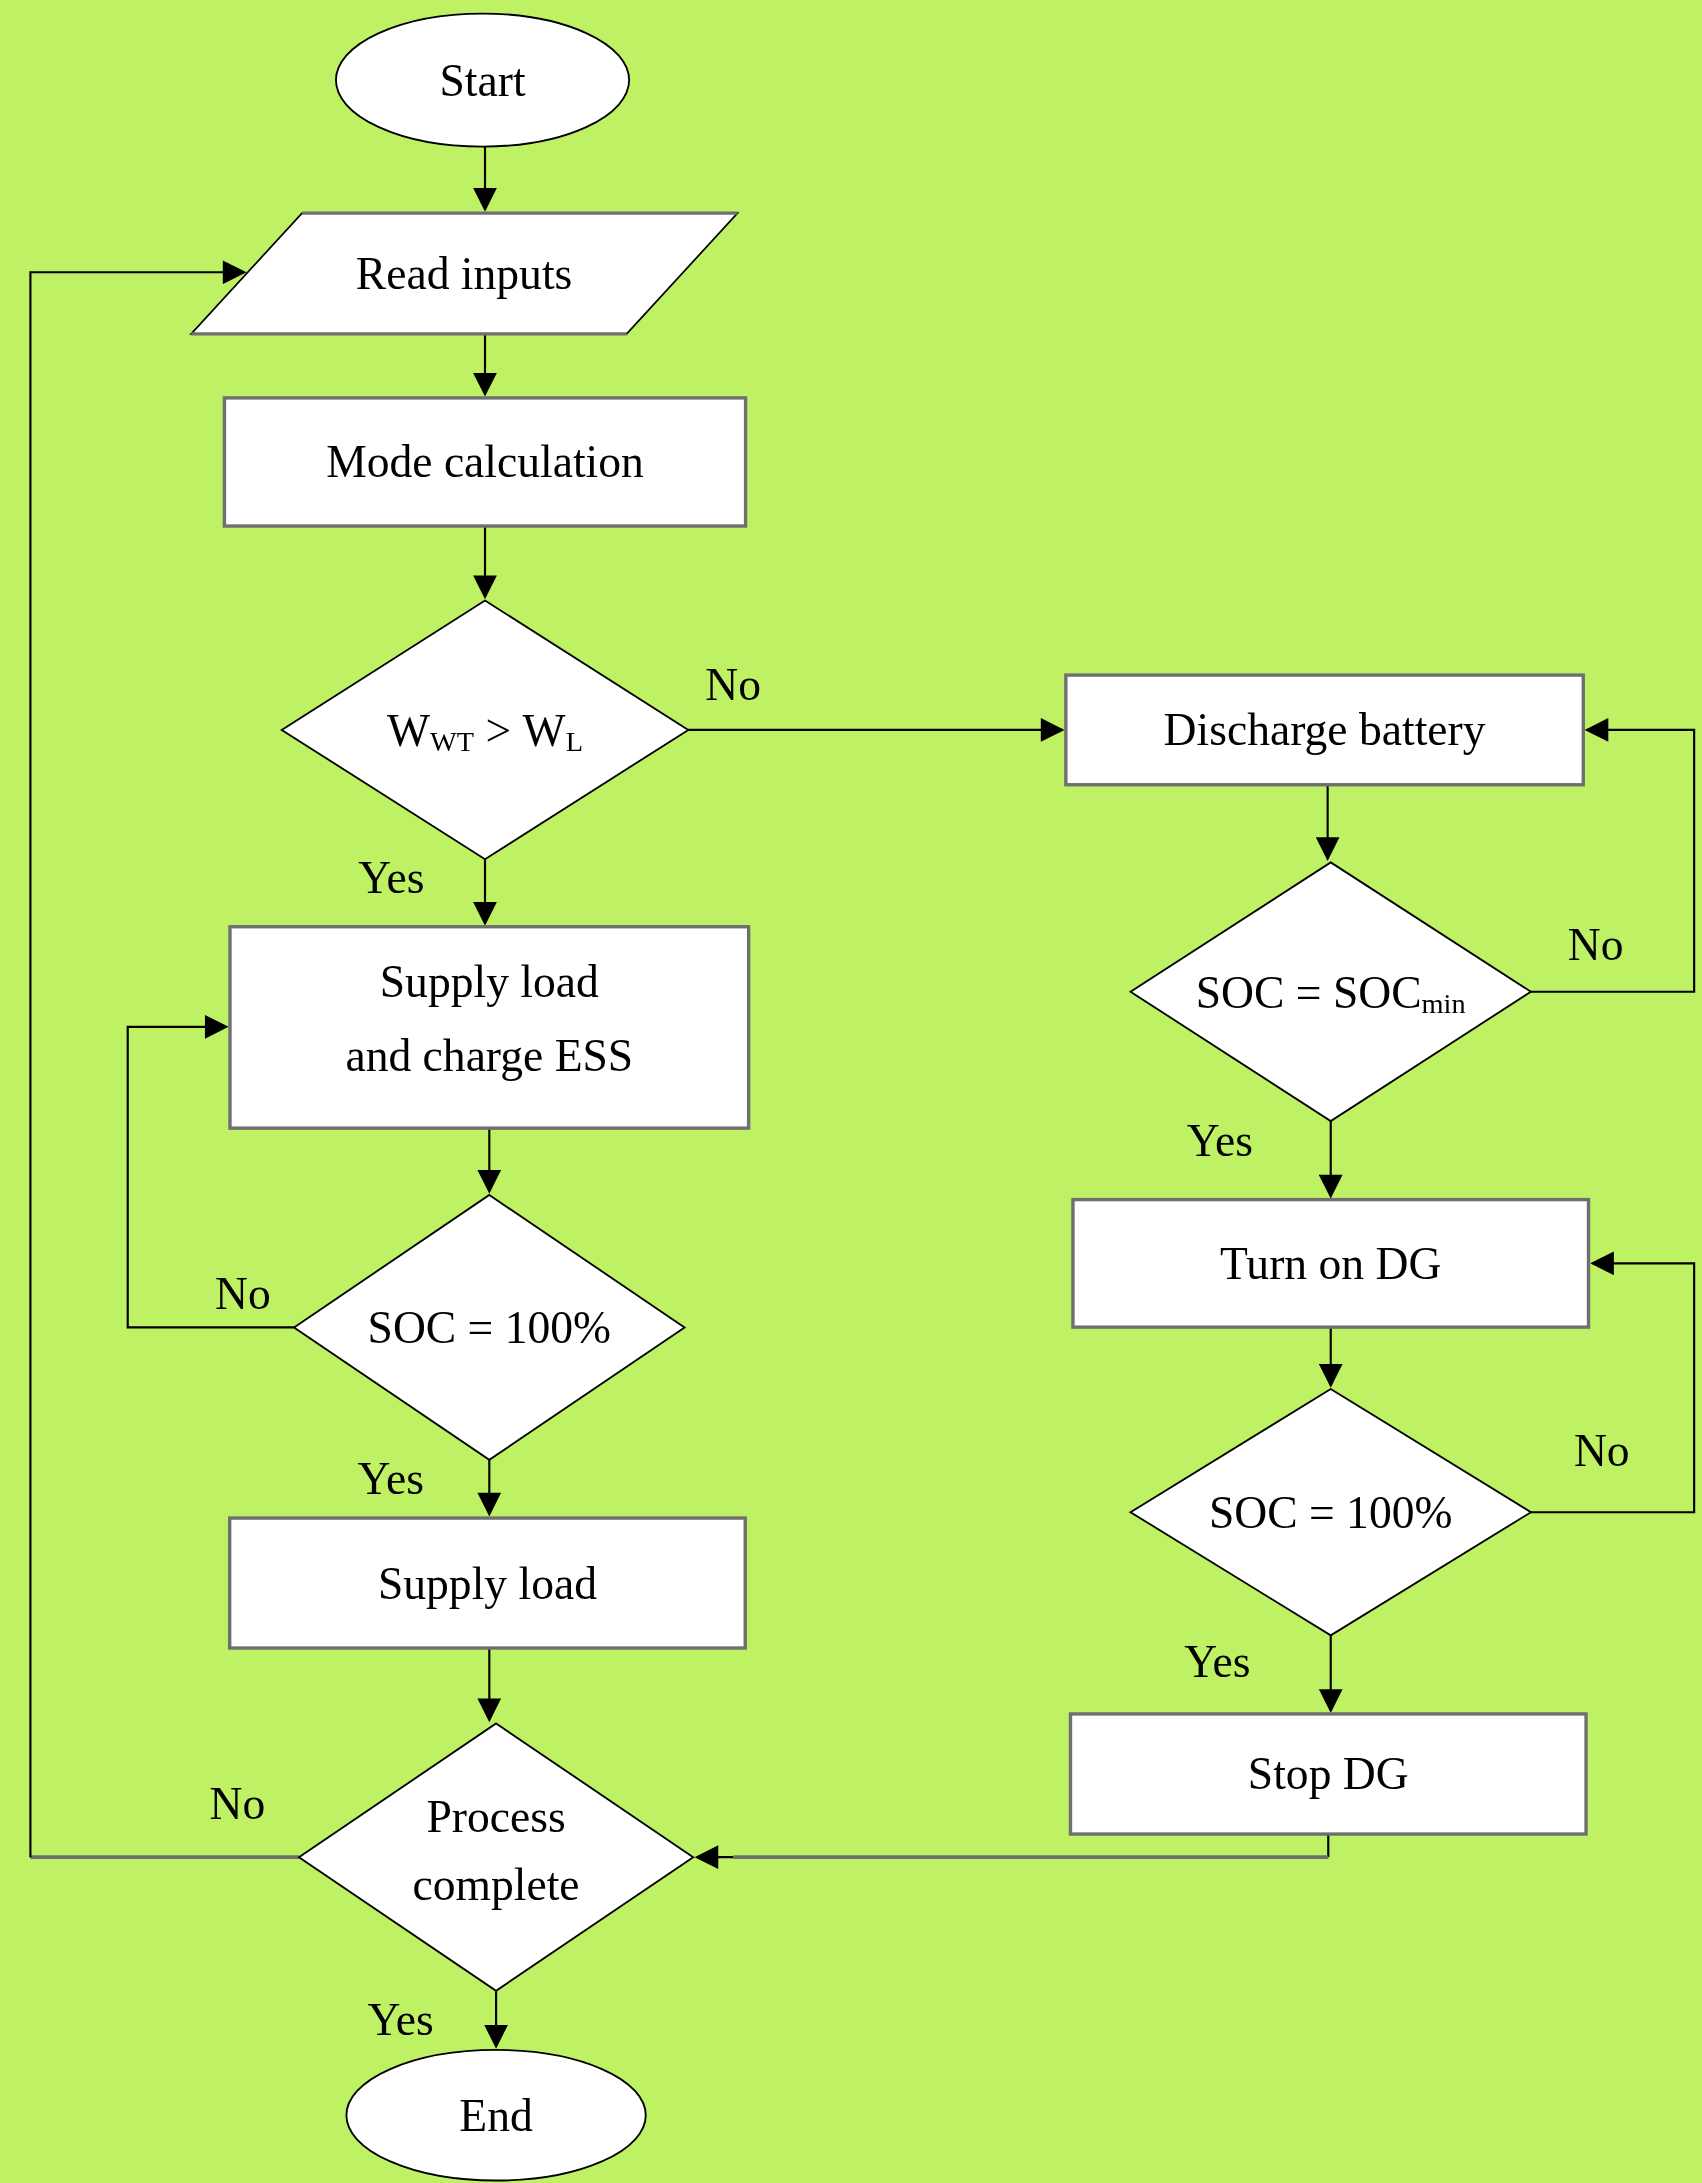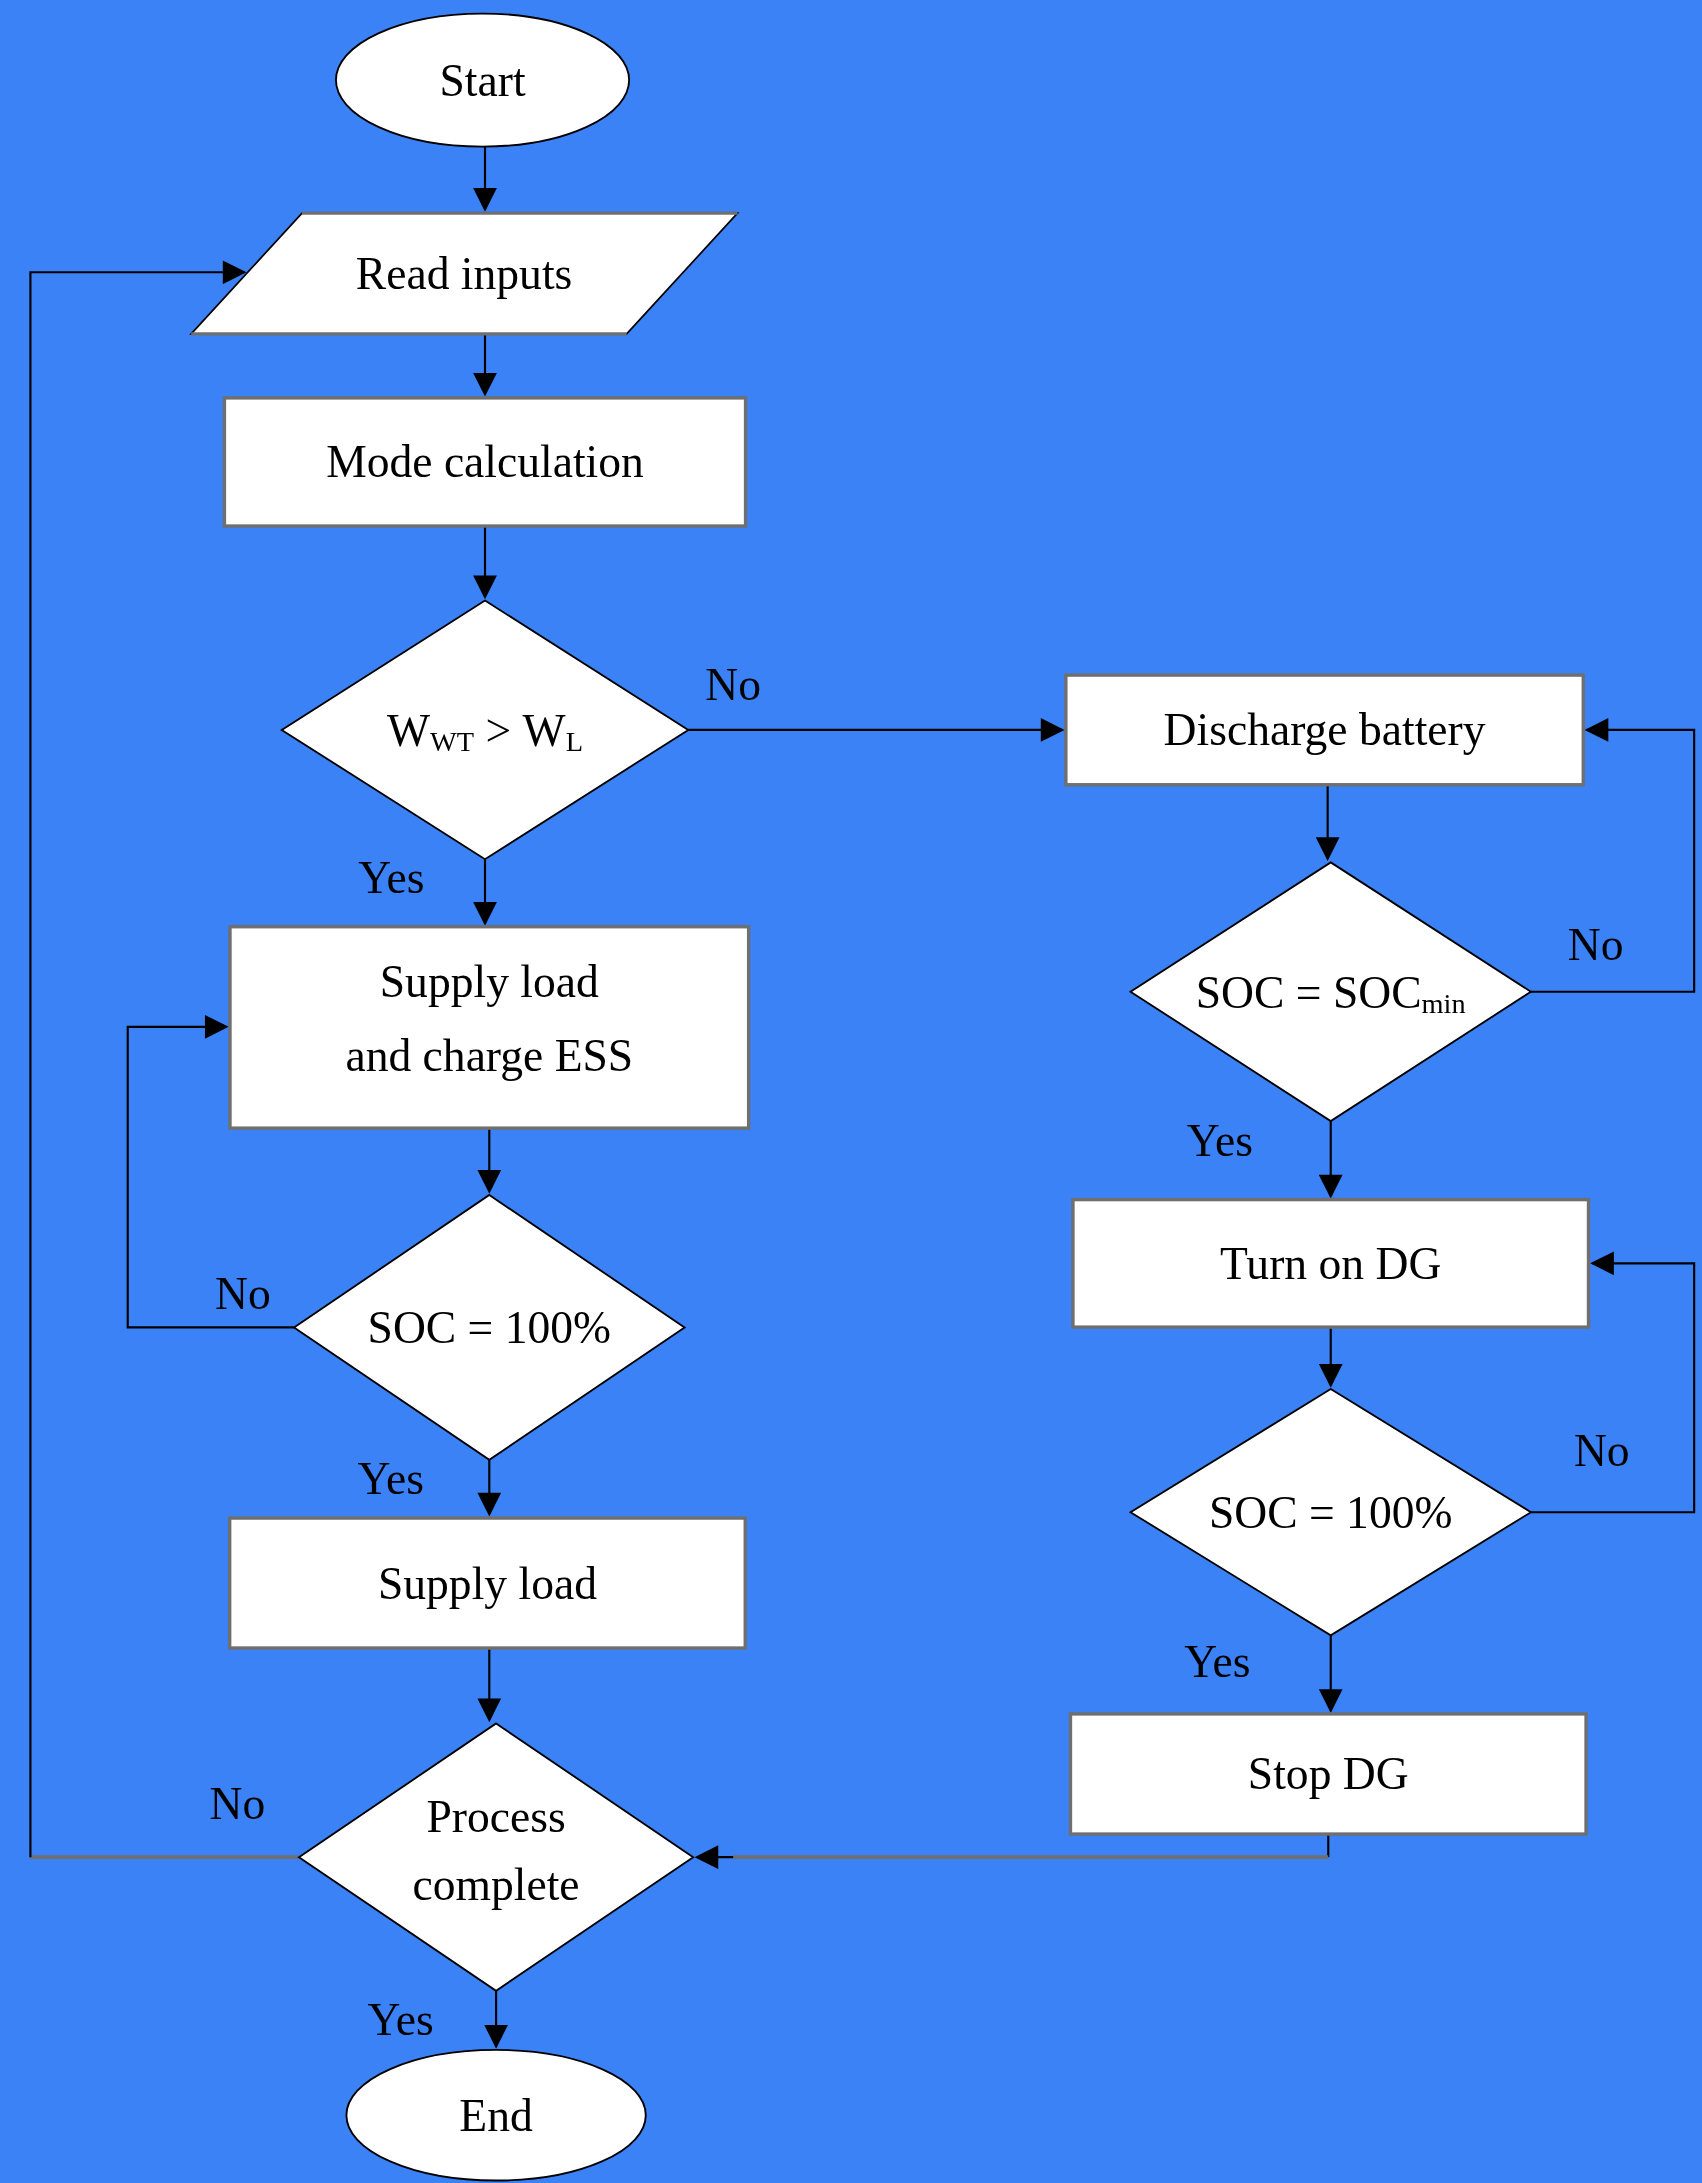--- a/index.html
+++ b/index.html
@@ -4,21 +4,21 @@
 <style>
   html, body {
     margin: 0;
     padding: 0;
     background: #ffffff;
   }
   .canvas {
     position: relative;
     width: 1703px;
     height: 2183px;
-    background: #3b82f6;
+    background: #bef264;
     overflow: hidden;
   }
   svg.flowchart {
     position: absolute;
     left: 0;
     top: 0;
   }
   svg.flowchart text {
     font-family: "Liberation Serif", "DejaVu Serif", serif;
     fill: #000000;

